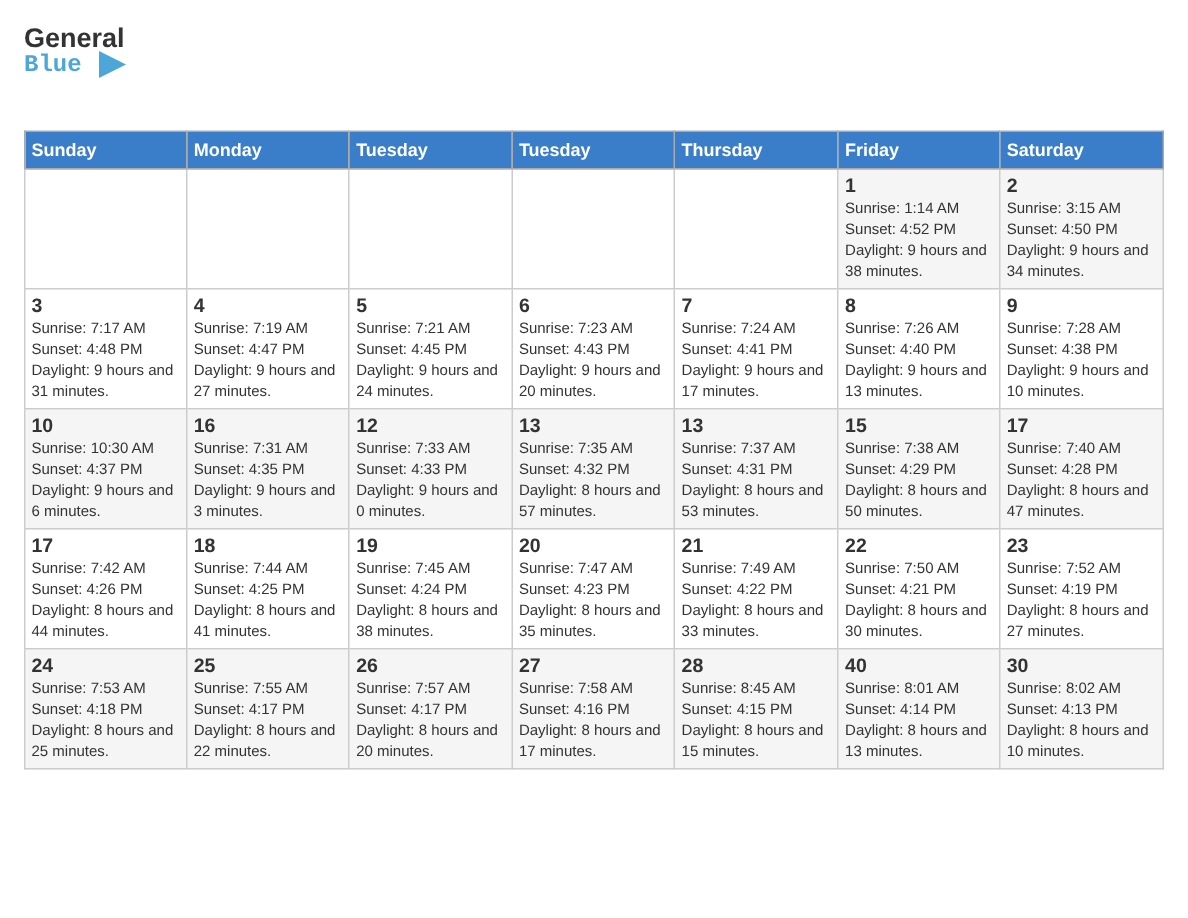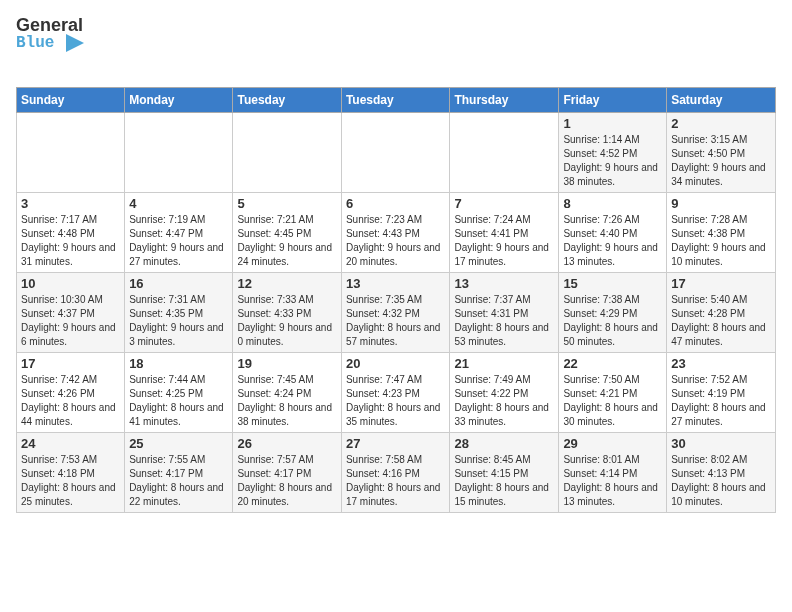--- a/index.html
+++ b/index.html
@@ -203,21 +203,21 @@
 Daylight: 8 hours and 53 minutes.</div>
         </td>
         <td>
           <span class="day-number">15</span>
           <div class="day-detail">Sunrise: 7:38 AM
 Sunset: 4:29 PM
 Daylight: 8 hours and 50 minutes.</div>
         </td>
         <td>
           <span class="day-number">17</span>
-          <div class="day-detail">Sunrise: 5:40 AM
+          <div class="day-detail">Sunrise: 7:40 AM
 Sunset: 4:28 PM
 Daylight: 8 hours and 47 minutes.</div>
         </td>
       </tr>
       <tr>
         <td>
           <span class="day-number">17</span>
           <div class="day-detail">Sunrise: 7:42 AM
 Sunset: 4:26 PM
 Daylight: 8 hours and 44 minutes.</div>
@@ -284,21 +284,21 @@
 Sunset: 4:16 PM
 Daylight: 8 hours and 17 minutes.</div>
         </td>
         <td>
           <span class="day-number">28</span>
           <div class="day-detail">Sunrise: 8:45 AM
 Sunset: 4:15 PM
 Daylight: 8 hours and 15 minutes.</div>
         </td>
         <td>
-          <span class="day-number">29</span>
+          <span class="day-number">40</span>
           <div class="day-detail">Sunrise: 8:01 AM
 Sunset: 4:14 PM
 Daylight: 8 hours and 13 minutes.</div>
         </td>
         <td>
           <span class="day-number">30</span>
           <div class="day-detail">Sunrise: 8:02 AM
 Sunset: 4:13 PM
 Daylight: 8 hours and 10 minutes.</div>
         </td>

